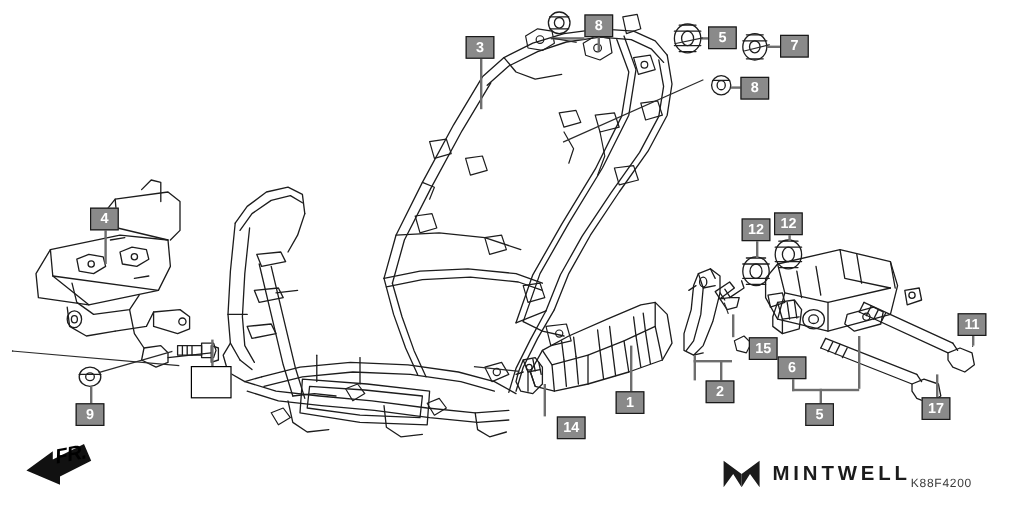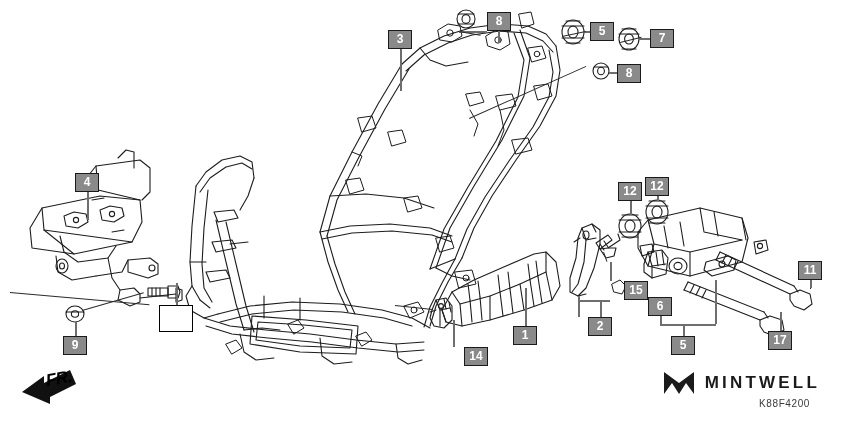--- a/index.html
+++ b/index.html
@@ -83,21 +83,21 @@
     letter-spacing: -0.5px;
     z-index: 46;
     transform: rotate(-10deg);
   }
   
   #brand {
     position: absolute;
     right: 22px;
     bottom: 12px;
     display: flex;
-    flex-direction: column;
+    flex-direction: row;
     align-items: flex-end;
     z-index: 45;
   }
   #brand-row {
     display: flex;
     align-items: center;
     gap: 9px;
   }
   #brand-name {
     font-family: "Liberation Sans", sans-serif;

